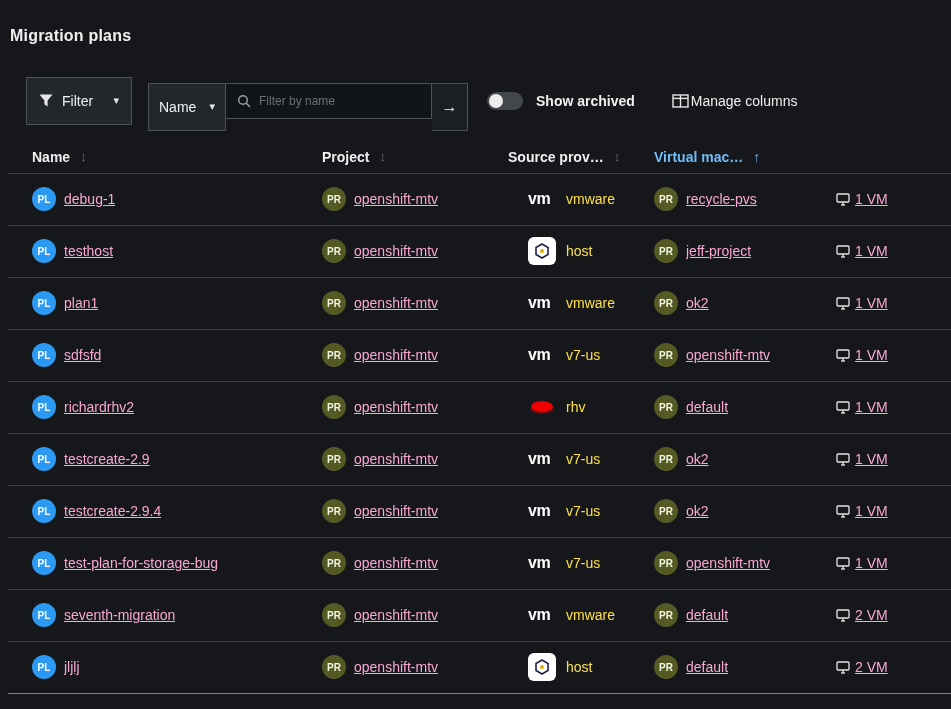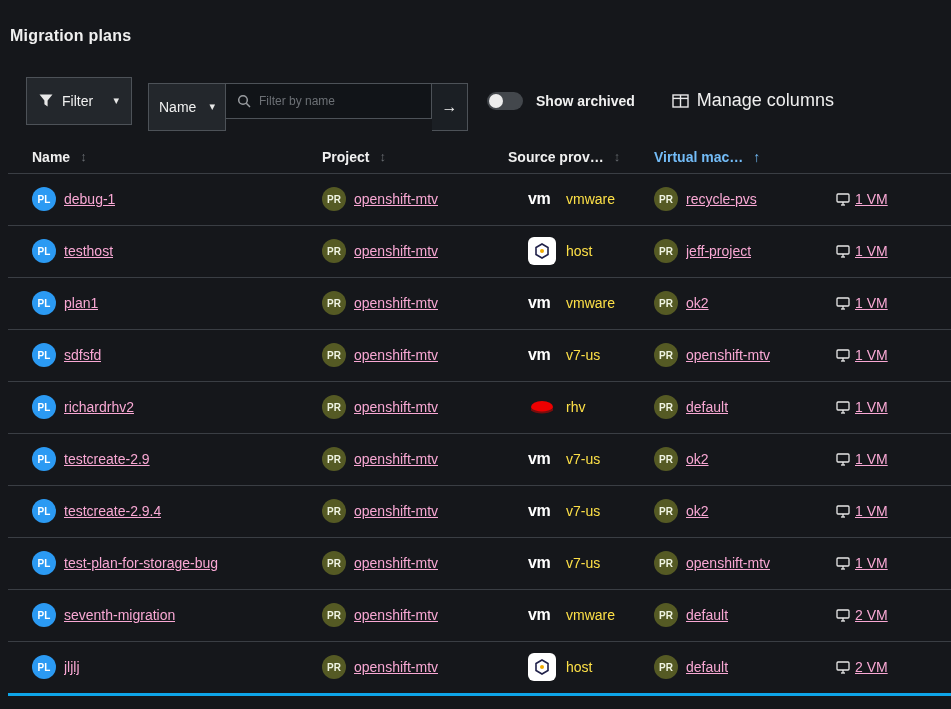--- a/index.html
+++ b/index.html
@@ -27,34 +27,34 @@
     width:100%; height:36px; background:#111418; border:1px solid #4d5258; border-left:none;
     color:#f0f0f0; padding:0 8px 0 33px; font-size:12px; font-family:"Liberation Sans", sans-serif;
     outline:none;
   }
   .search-input::placeholder { color:#6c7075; }
   .search-icon { position:absolute; left:11px; top:11px; line-height:0; }
   .go-btn { width:36px; justify-content:center; border-left:none; background:#1b1f24; font-size:16px; }
   .toggle { margin-left:19px; width:36px; height:18px; background:#43474c; border-radius:10px; position:relative; cursor:pointer; flex:none; }
   .toggle .knob { position:absolute; left:2px; top:2px; width:14px; height:14px; border-radius:50%; background:#ededed; }
   .toggle-label { margin-left:13px; font-weight:700; }
-  .manage-cols { margin-left:31px; display:flex; align-items:center; gap:8px; cursor:pointer; background:none; border:none; color:#f0f0f0; font-size:18px; }
+  .manage-cols { margin-left:31px; display:flex; align-items:center; gap:2px; cursor:pointer; background:none; border:none; color:#f0f0f0; font-size:14px; }
 
   
   .table { margin:22px 0 0 8px; }
   .thead, .tr { display:grid; grid-template-columns:314px 186px 146px 182px 1fr; align-items:center; }
   .thead { height:32px; }
   .th { display:flex; align-items:center; gap:10px; padding-right:12px; font-weight:700; cursor:pointer; white-space:nowrap; overflow:hidden; }
   .th:first-child, .td:first-child { padding-left:24px; }
   .th-virtual { color:#73bcf7; }
   .sort-icon { color:#6a6e73; font-size:13px; }
   .sort-strong { color:#dcdcdc; font-size:14px; }
   .sort-active { color:#73bcf7; font-weight:700; font-size:14px; }
   .tbody .tr { min-height:52px; border-top:1px solid #3a3e44; }
-  .tbody { border-bottom:3px solid #0ea5e9; }
+  .tbody { border-bottom:1px solid #0ea5e9; }
   .td { display:flex; align-items:center; padding-right:12px; min-width:0; }
 
   .badge {
     width:24px; height:24px; border-radius:50%; flex:none;
     display:inline-flex; align-items:center; justify-content:center;
     font-size:10px; font-weight:700; margin-right:8px;
   }
   .badge-pl { background:#2b9af3; color:#ffffff; }
   .badge-pr { background:#555a24; color:#f0f4e3; }
 

